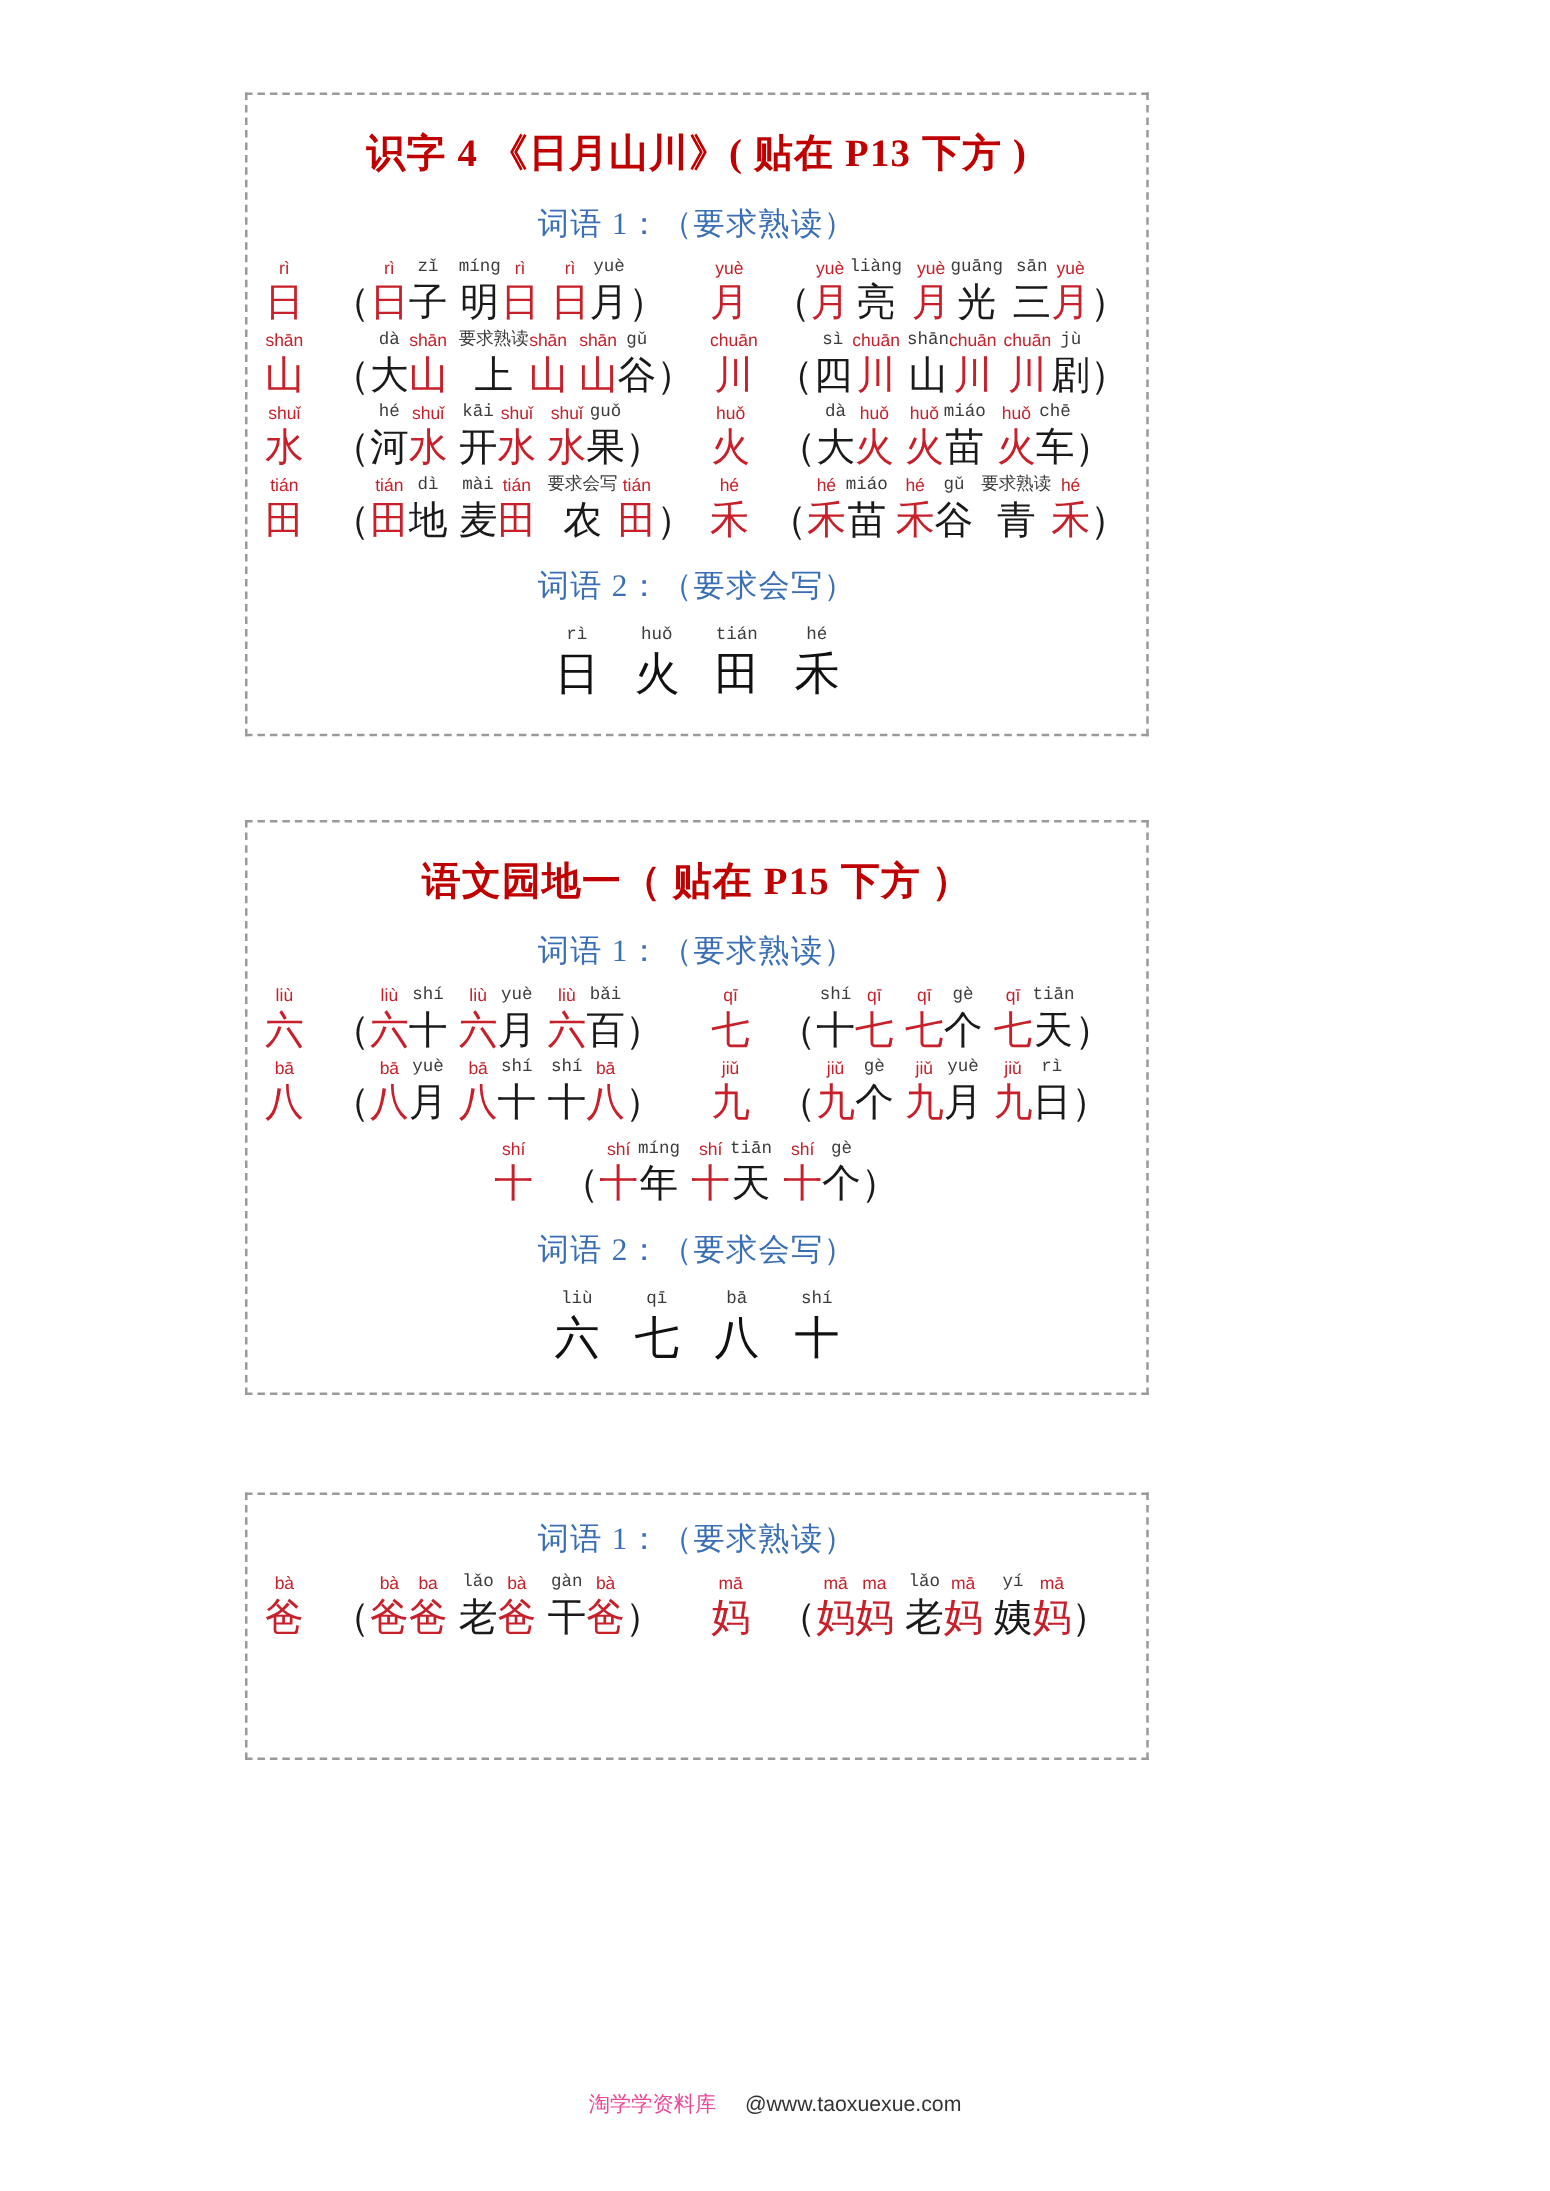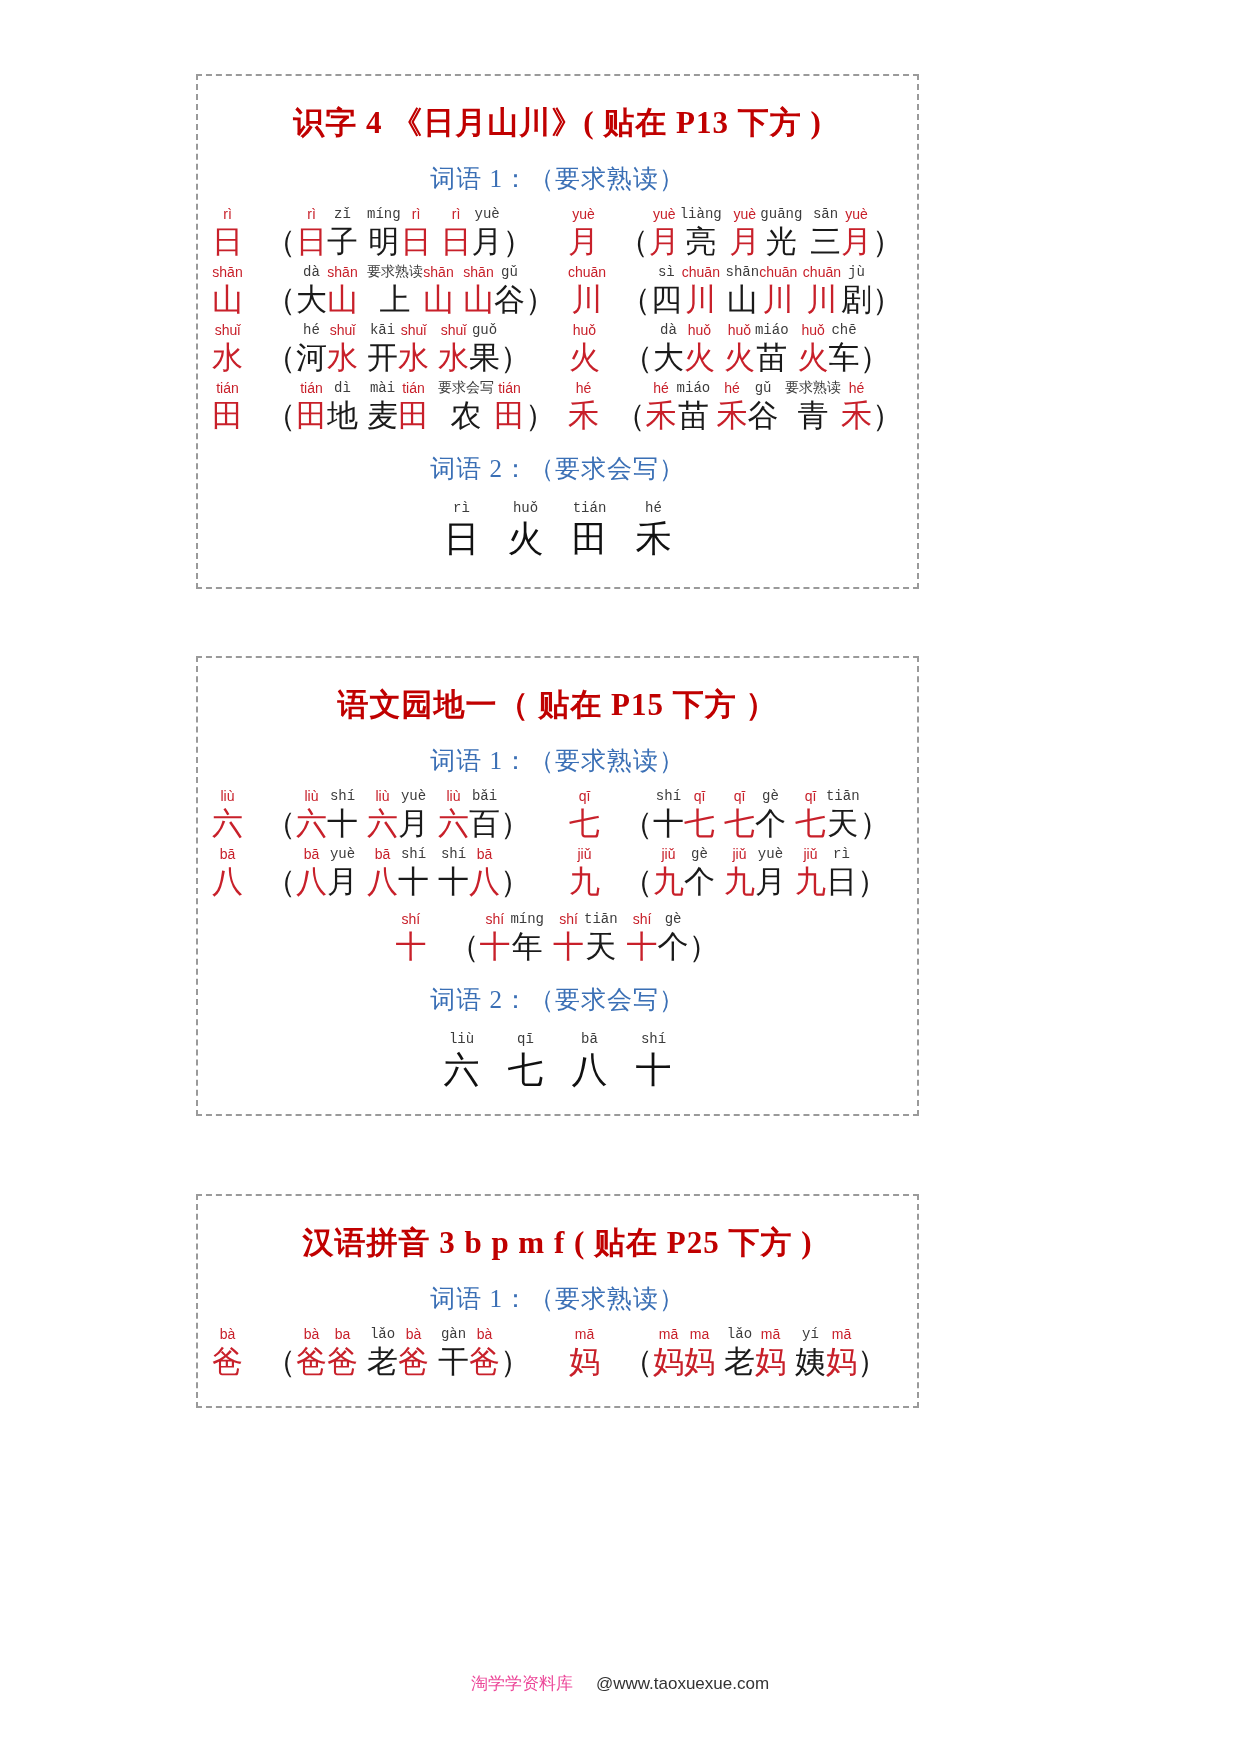--- a/index.html
+++ b/index.html
@@ -746,21 +746,20 @@
           <span class="hz">八</span>
         </span>
         <span class="ch blk">
           <span class="py">shí</span>
           <span class="hz">十</span>
         </span>
       </div>
   </div>
 
   <div class="card" id="card-3">
-    <div class="card-title">汉语拼音 3 b p m f ( 贴在 P25 下方 )</div>
     <div class="section-heading">词语 1：（要求熟读）</div>
     <div class="rows" id="c3-rows">
         <div class="word-row">
           <div class="row-half half-left">
             <span class="ch red">
               <span class="py">bà</span>
               <span class="hz">爸</span>
             </span>
             <span class="gap-md" style="visibility: hidden;">&nbsp;</span>
             <span class="ch pn">

